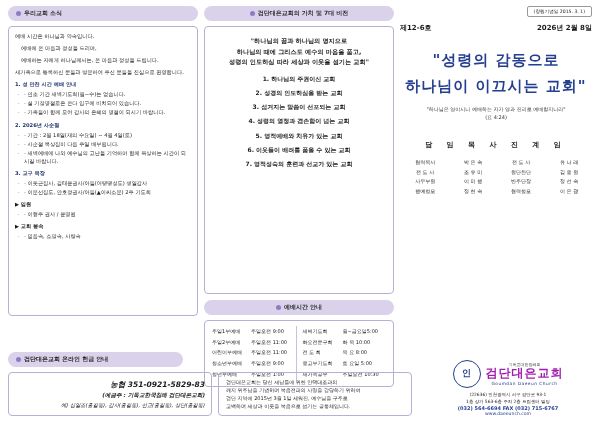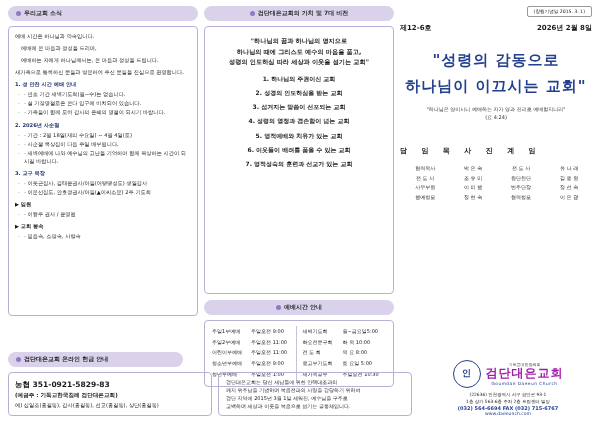--- a/index.html
+++ b/index.html
@@ -76,37 +76,37 @@
     font-size:15px;
     line-height:1.75;
     letter-spacing:1px;
     margin:14px 0 6px;
     font-family:"DejaVu Serif","Liberation Serif",serif;
   }
   .verse{text-align:center;font-size:5px;color:#333;margin-bottom:2px;}
   .verse2{text-align:center;font-size:5px;color:#333;}
 
   .staff-title{
-    font-weight:bold;font-size:7px;letter-spacing:6px;margin:26px 0 8px;
+    text-align:center;font-weight:bold;font-size:7px;letter-spacing:6px;margin:20px 0 8px;
   }
   .staff-table{width:100%;border-collapse:collapse;font-size:5px;}
   .staff-table td{padding:1.8px 0;text-align:center;}
 
   
   .notice{
     position:absolute;left:8px;bottom:8px;width:404px;
   }
   .notice-inner{
     border:1px solid #b9aed4;border-radius:4px;padding:5px 7px;line-height:1.6;font-size:5px;
   }
   .online-pill{
     display:flex;align-items:center;gap:3px;background:#d9d2ea;border-radius:9px;
     padding:3px 8px;font-size:6px;font-weight:bold;width:175px;box-sizing:border-box;margin-bottom:5px;
   }
-  .acct{text-align:left;line-height:1.75;}
+  .acct{text-align:right;line-height:1.75;font-style:italic;}
   .acct .big{font-size:7.5px;font-weight:bold;}
   .acct .mid2{font-size:5.6px;font-weight:bold;}
 
   .two-notice{display:flex;gap:6px;}
   .two-notice>div:first-child{flex:0 0 190px;}
   .two-notice>div:last-child{flex:1;}
 
   
   .footer{
     position:absolute;right:8px;bottom:8px;width:168px;text-align:center;

